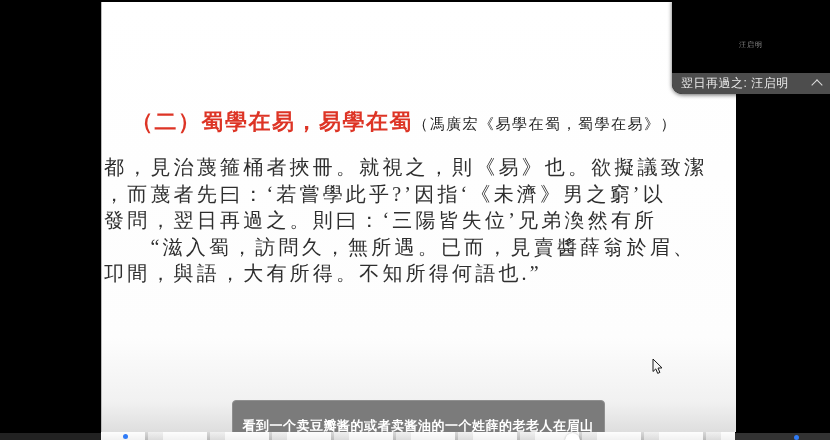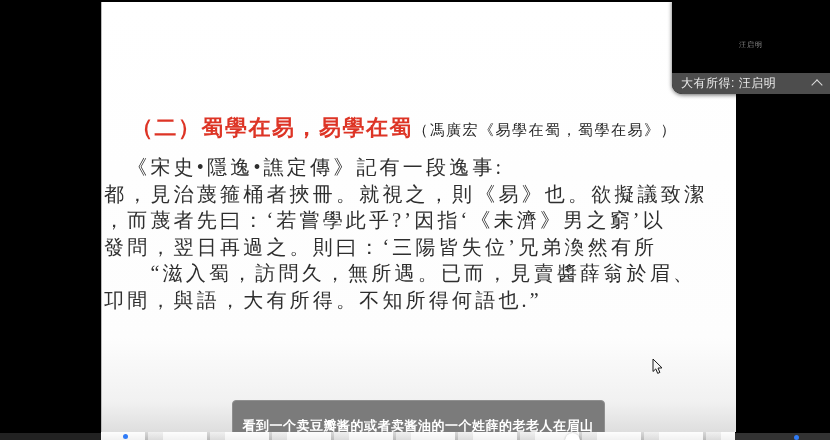--- a/index.html
+++ b/index.html
@@ -15,21 +15,21 @@
     background:linear-gradient(180deg,#ffffff 0%,#fdfdfd 78%,#f1f1f1 93%,#dedede 100%);
     border-left:1px solid #bbb;
     overflow:hidden;
   }
   .text-block{
     position:absolute;left:2px;top:106px;width:630px;
     font-family:"Liberation Serif","DejaVu Serif",serif;
     font-size:20px;line-height:26.5px;letter-spacing:3.2px;color:#2e2e2e;
   }
   .heading{
-    margin-left:27px;margin-bottom:4px;line-height:40px;white-space:nowrap;
+    margin-left:27px;margin-bottom:16px;line-height:28px;white-space:nowrap;
   }
   .heading .red{
     color:var(--title-red,#dd3425);font-weight:bold;font-size:22px;letter-spacing:1.5px;
   }
   .heading .note{
     color:#1f1f1f;font-size:15px;letter-spacing:1.5px;font-weight:normal;
   }
   .tline{white-space:nowrap;}
 
   
@@ -92,33 +92,32 @@
 </head>
 <body>
 
 <div class="stage">
 
   <div class="slide">
     <div class="text-block">
       <div class="heading">
         <span class="red">（二）蜀學在易，易學在蜀</span><span class="note">（馮廣宏《易學在蜀，蜀學在易》）</span>
       </div>
-      <div class="tline">　《宋史•隱逸•譙定傳》記有一段逸事:</div>
       <div class="tline">都，見治蔑箍桶者挾冊。就視之，則《易》也。欲擬議致潔</div>
       <div class="tline">，而蔑者先曰：‘若嘗學此乎?’因指‘《未濟》男之窮’以</div>
       <div class="tline">發問，翌日再過之。則曰：‘三陽皆失位’兄弟渙然有所</div>
       <div class="tline">　　“滋入蜀，訪問久，無所遇。已而，見賣醬薛翁於眉、</div>
       <div class="tline">卭間，與語，大有所得。不知所得何語也.”</div>
     </div>
   </div>
 
   <div class="video-panel">
     <div class="watermark">汪启明</div>
     <div class="speaker-bar">
-      <span>大有所得: 汪启明</span>
+      <span>翌日再過之: 汪启明</span>
       <span class="chevron-up"></span>
     </div>
   </div>
 
   <div class="caption-wrap">
     <div class="caption">看到一个卖豆瓣酱的或者卖酱油的一个姓薛的老老人在眉山</div>
   </div>
 
   <div class="taskbar-left"></div>
   <div class="taskbar-light">

